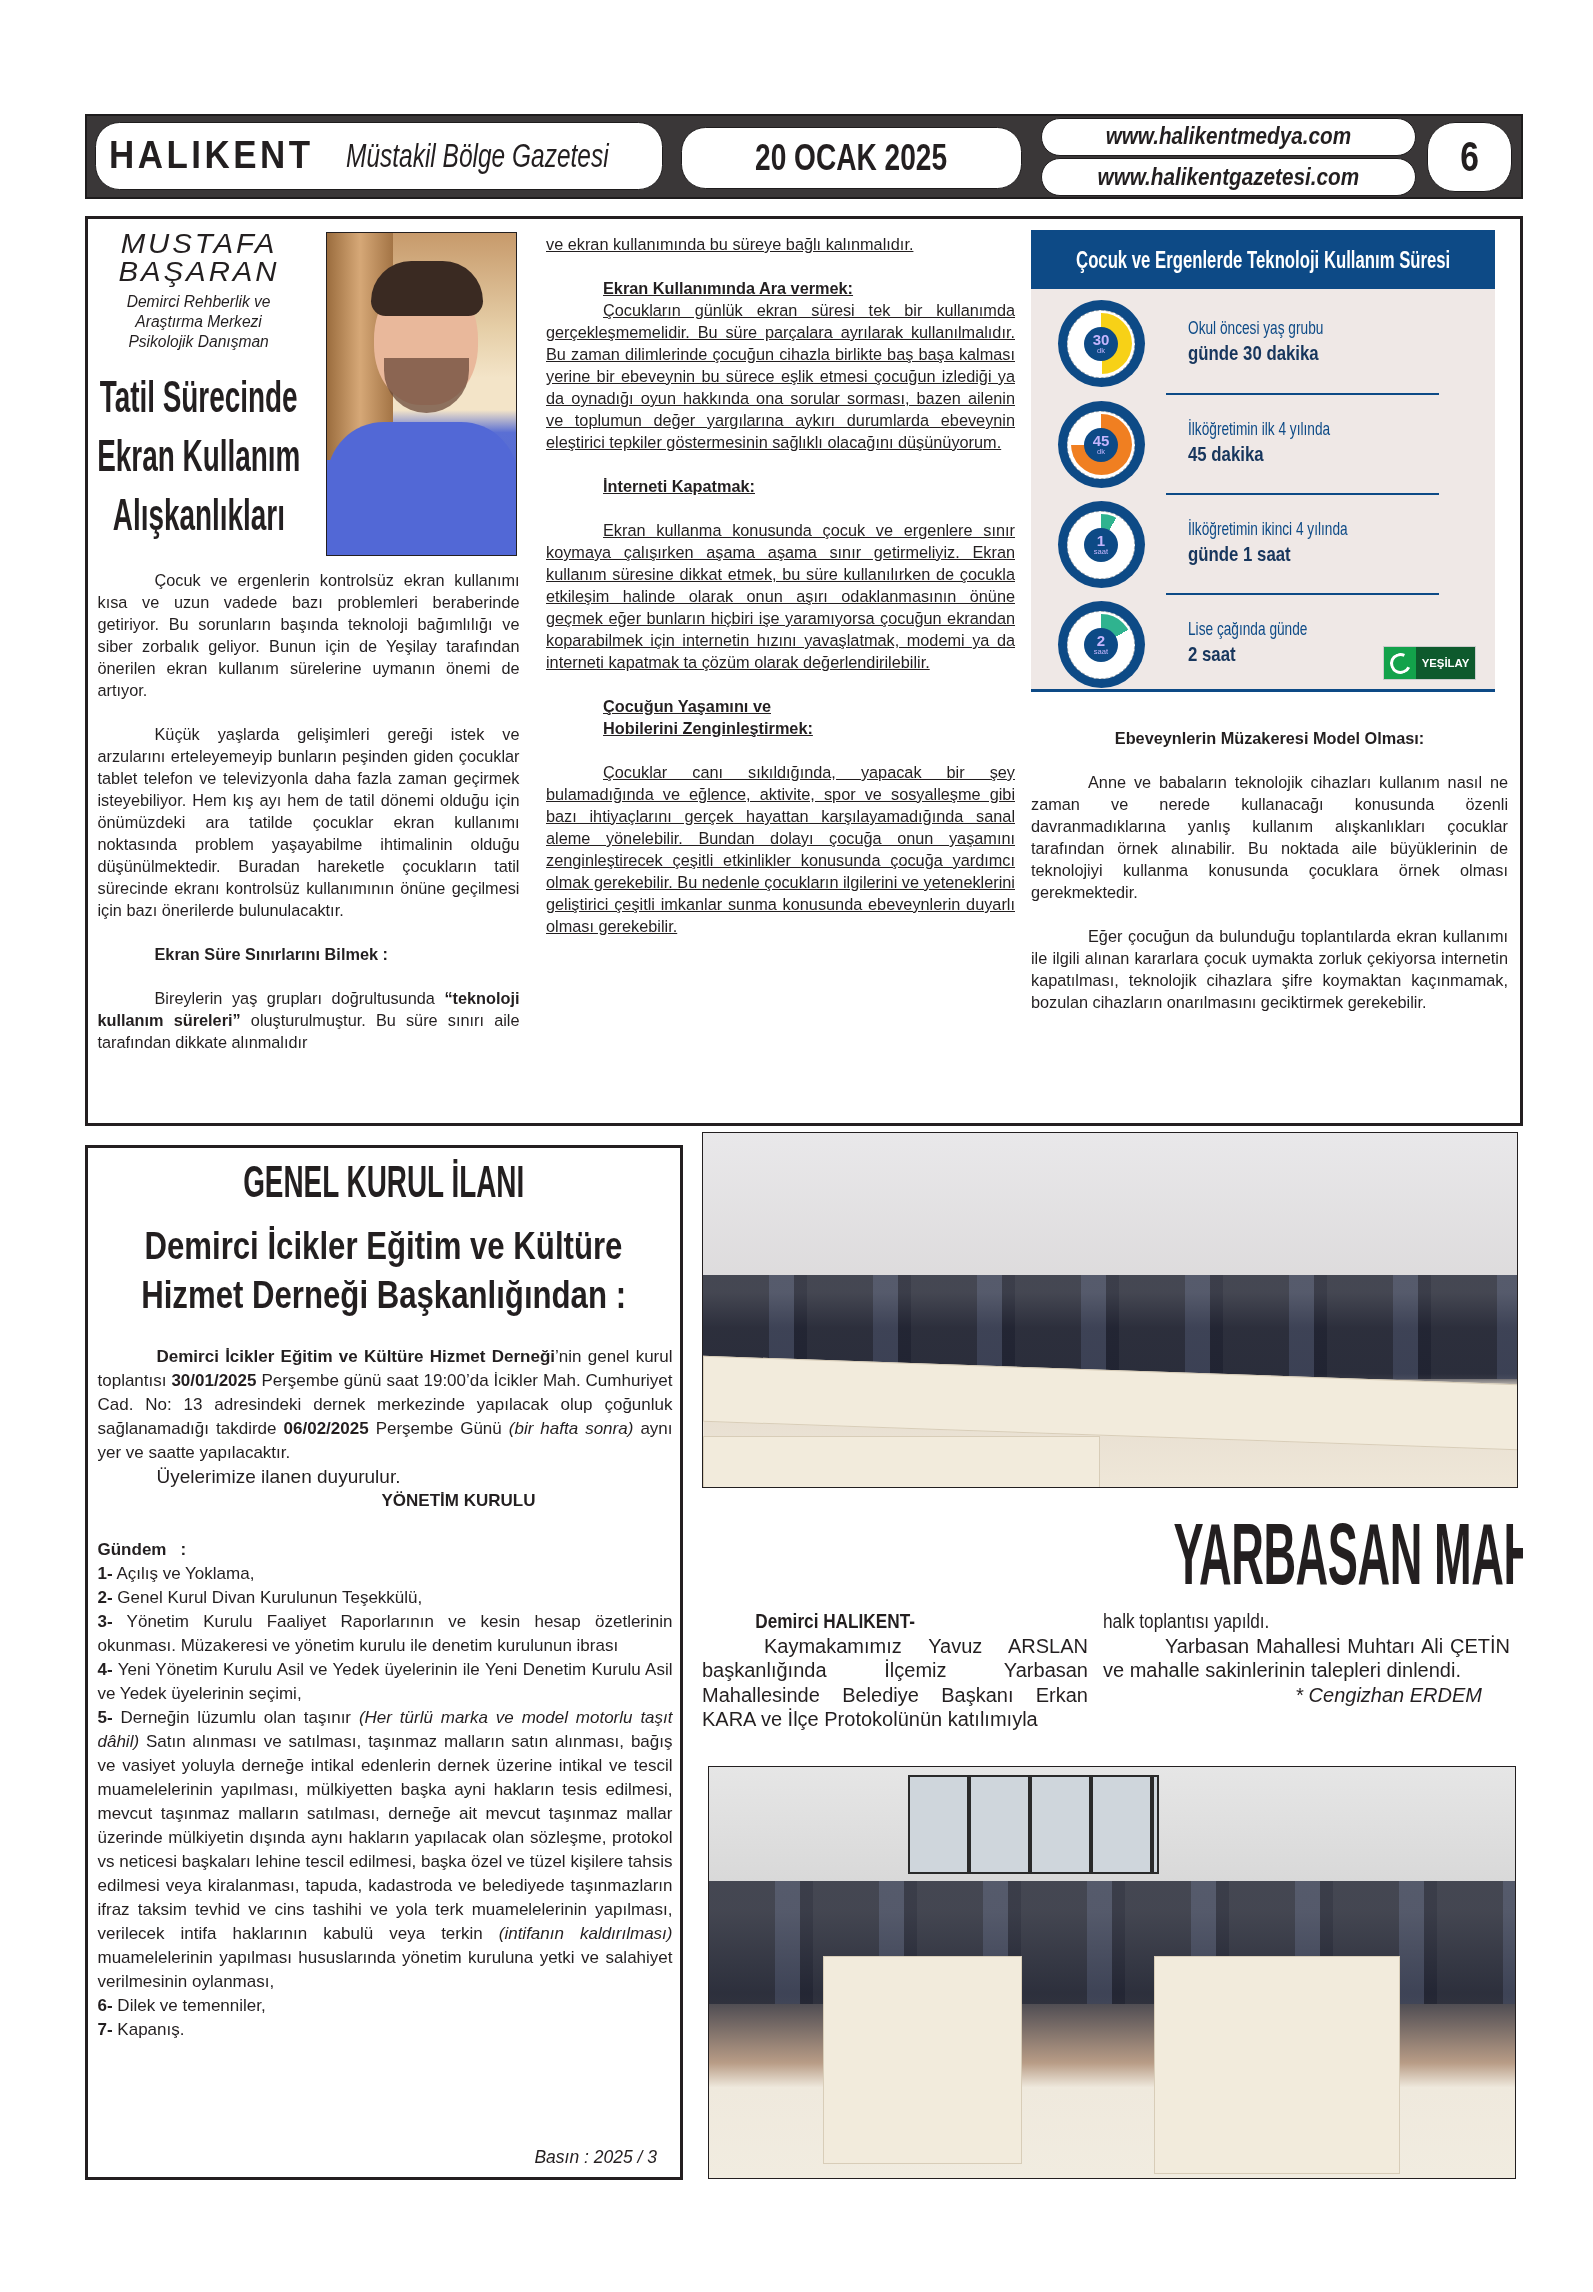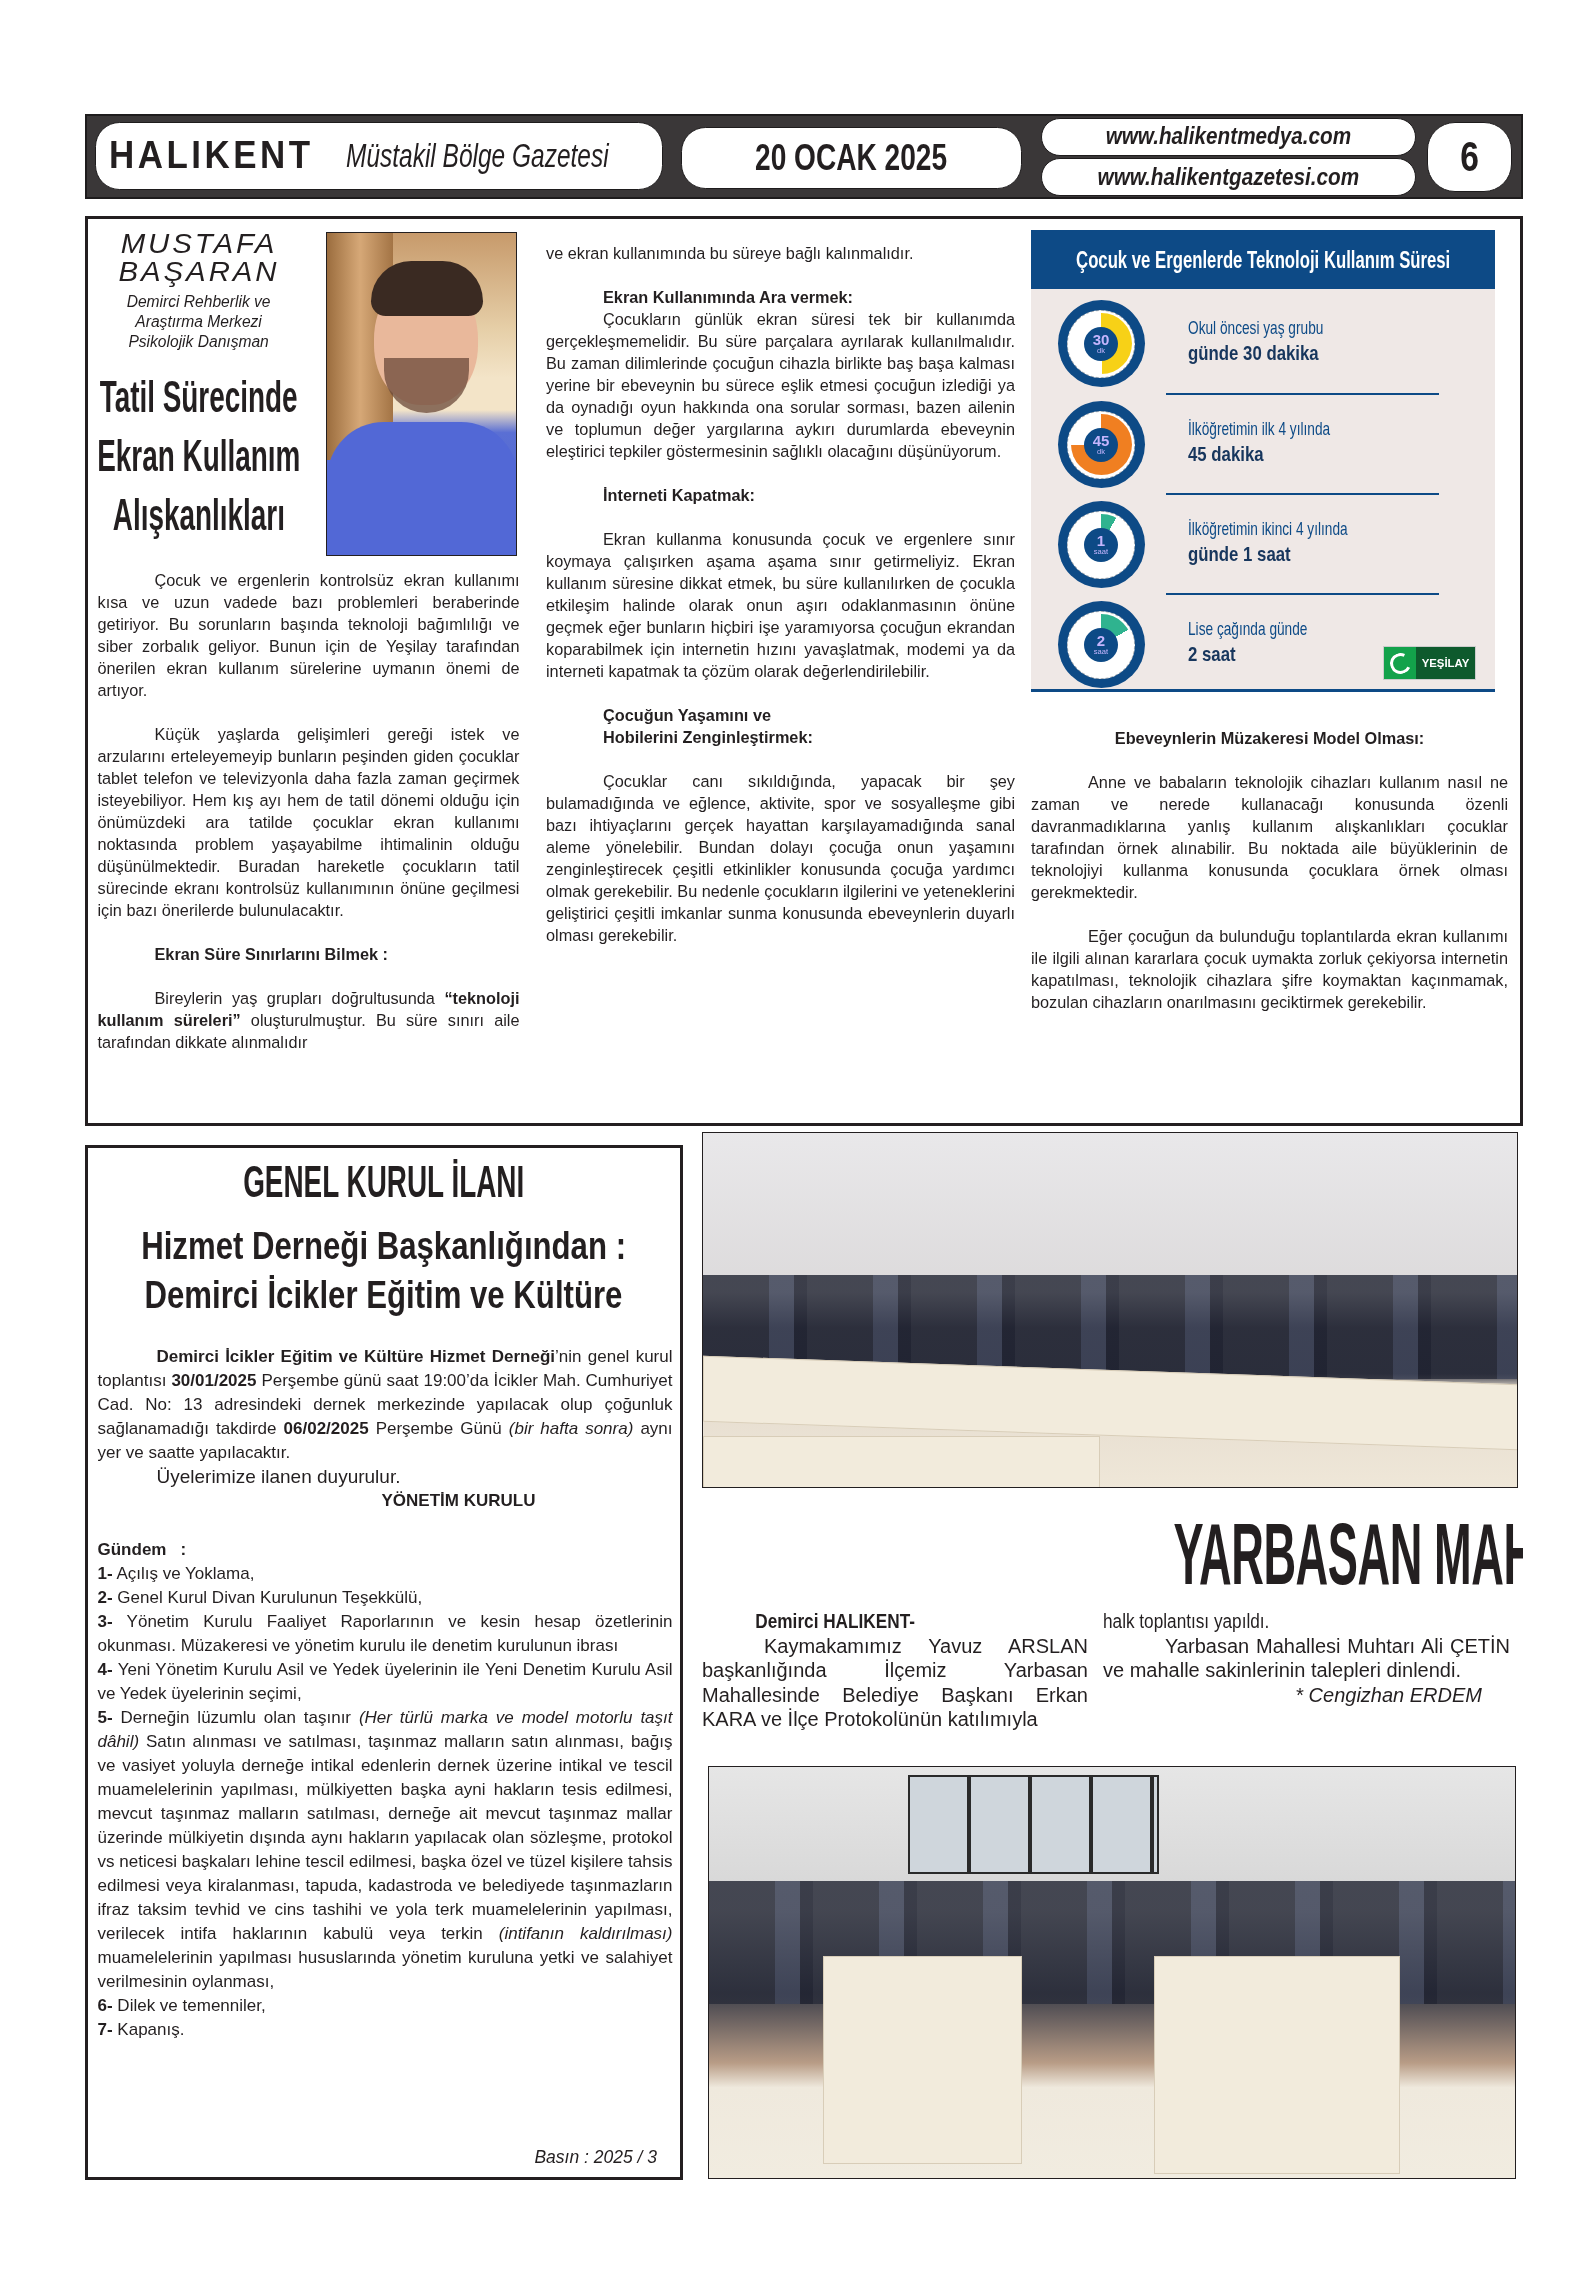--- a/index.html
+++ b/index.html
@@ -36,21 +36,21 @@
 
   .portrait { position: absolute; left: 238px; top: 13.2px; width: 191px; height: 324px; border: 1.9px solid #231f20; overflow: hidden;
     background: linear-gradient(180deg, #c79a6b 0%, #e6cfa8 30%, #f3e4c8 45%, #f3e4c8 55%, #5a6fd4 62%, #4c63cf 100%); }
   .portrait .curtain { position: absolute; left: 0; top: 0; width: 66px; height: 227px; background: linear-gradient(90deg, #9b6d3e, #d6a877, #a37445); }
   .portrait .head { position: absolute; left: 47px; top: 40px; width: 104px; height: 132px; border-radius: 50% 50% 45% 45%; background: #e9b89b; }
   .portrait .hair { position: absolute; left: 44px; top: 28px; width: 112px; height: 55px; border-radius: 52px 52px 19px 19px; background: #3a2a22; }
   .portrait .beard { position: absolute; left: 57px; top: 125px; width: 85px; height: 55px; border-radius: 0 0 43px 43px; background: #6b4a3a; opacity: 0.75; }
   .portrait .body { position: absolute; left: 0; top: 189px; width: 191px; height: 134px; border-radius: 57px 57px 0 0; background: #5268d6; }
 
   .col1 { left: 9.5px; top: 350px; width: 422px; }
-  .col2 { left: 458px; top: 23px; width: 469px; }
+  .col2 { left: 458px; top: 14px; width: 469px; text-decoration: underline; }
   .col3 { left: 943px; top: 508px; width: 477px; }
 
   
   .infographic { position: absolute; left: 943px; top: 11.4px; width: 464px; height: 462px; background: #efe8e6; }
   .ig-header { height: 59px; background: #0d4a86; color: #fff; display: flex; align-items: center; justify-content: center; }
   .ig-title { font-weight: bold; font-size: 24.6px; transform: scaleX(0.68); white-space: nowrap; }
   .ig-row { position: absolute; left: 0; width: 464px; height: 95px; }
   .ig-clock { position: absolute; left: 26.5px; top: 3.8px; width: 87px; height: 87px; border-radius: 50%; background: #0d4a86; }
   .ig-clock .face { position: absolute; left: 9.5px; top: 9.5px; width: 68px; height: 68px; border-radius: 50%; background: #fff; border: 0.9px dashed #bdbdbd; }
   .ig-clock .arc { position: absolute; left: 13.2px; top: 13.2px; width: 61px; height: 61px; border-radius: 50%; }
@@ -256,22 +256,22 @@
     <div class="gap"></div>
     <p>Anne ve babaların teknolojik cihazları kullanım nasıl ne zaman ve nerede kullanacağı konusunda özenli davranmadıklarına yanlış kullanım alışkanlıkları çocuklar tarafından örnek alınabilir. Bu noktada aile büyüklerinin de teknolojiyi kullanma konusunda çocuklara örnek olması gerekmektedir.</p>
     <div class="gap"></div>
     <p>Eğer çocuğun da bulunduğu toplantılarda ekran kullanımı ile ilgili alınan kararlara çocuk uymakta zorluk çekiyorsa internetin kapatılması, teknolojik cihazlara şifre koymaktan kaçınmamak, bozulan cihazların onarılmasını geciktirmek gerekebilir.</p>
   </div>
 </section>
 
 <section class="notice-box">
   <div class="notice-title"><span>GENEL KURUL İLANI</span></div>
   <div class="notice-org">
+    <div><span>Demirci İcikler Eğitim ve Kültüre</span></div>
     <div><span>Hizmet Derneği Başkanlığından :</span></div>
-    <div><span>Demirci İcikler Eğitim ve Kültüre</span></div>
   </div>
   <div class="notice-body">
     <p class="ind"><b>Demirci İcikler Eğitim ve Kültüre Hizmet Derneği</b><span>’nin genel kurul toplantısı </span><b>30/01/2025</b><span> Perşembe günü saat 19:00’da İcikler Mah. Cumhuriyet Cad. No: 13  adresindeki dernek merkezinde yapılacak olup çoğunluk sağlanamadığı takdirde </span><b>06/02/2025</b><span> Perşembe Günü </span><i>(bir hafta sonra)</i><span> aynı yer ve saatte yapılacaktır.</span></p>
     <p class="ind" style="font-size:19px">Üyelerimize ilanen duyurulur.</p>
     <div class="signed">YÖNETİM KURULU</div>
     <div class="agenda-head"><span class="tab">Gündem</span><span>:</span></div>
     <div><b>1-</b> <span>Açılış ve Yoklama,</span></div>
     <div><b>2-</b> <span>Genel Kurul Divan Kurulunun Teşekkülü,</span></div>
     <div><b>3-</b> <span>Yönetim Kurulu Faaliyet Raporlarının ve kesin hesap özetlerinin okunması. Müzakeresi ve yönetim kurulu ile denetim kurulunun ibrası</span></div>
     <div><b>4-</b> <span>Yeni Yönetim Kurulu Asil ve Yedek üyelerinin ile Yeni Denetim Kurulu Asil ve Yedek üyelerinin seçimi,</span></div>

